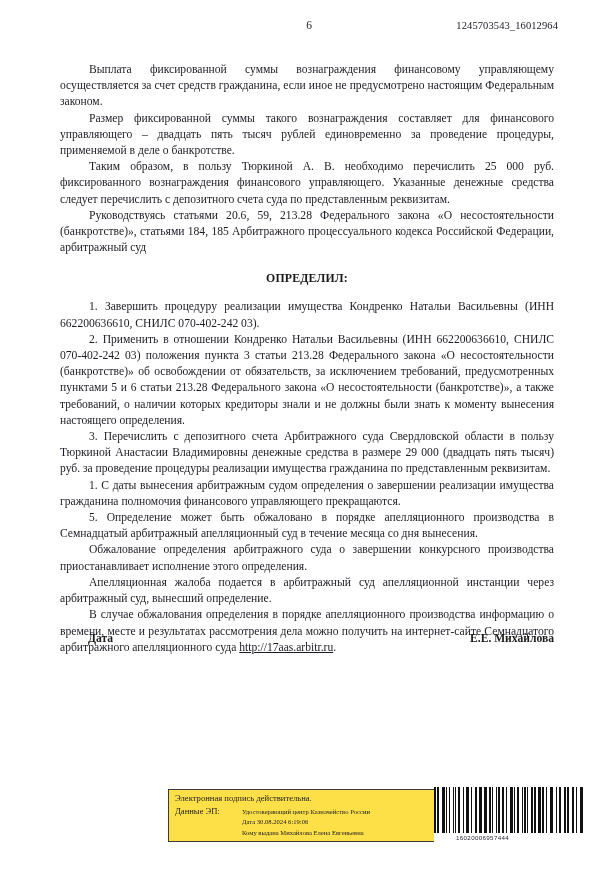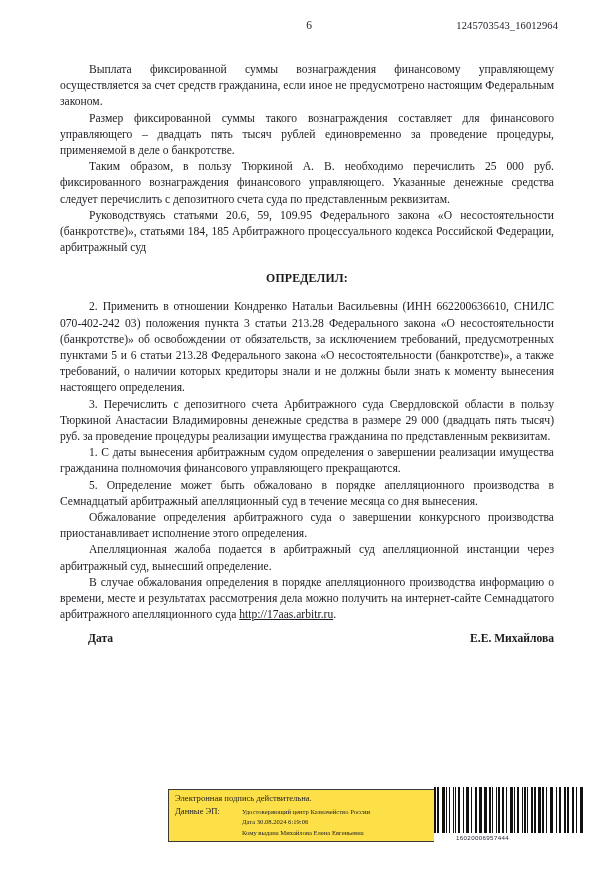--- a/index.html
+++ b/index.html
@@ -174,24 +174,25 @@
   <div class="header">
     <div class="page-number">6</div>
     <div class="doc-id">1245703543_16012964</div>
   </div>
 
   <div class="content">
 
     <p class="para">Выплата фиксированной суммы вознаграждения финансовому управляющему осуществляется за счет средств гражданина, если иное не предусмотрено настоящим Федеральным законом.</p>
     <p class="para">Размер фиксированной суммы такого вознаграждения составляет для финансового управляющего – двадцать пять тысяч рублей единовременно за проведение процедуры, применяемой в деле о банкротстве.</p>
     <p class="para">Таким образом, в пользу Тюркиной А. В. необходимо перечислить 25 000 руб. фиксированного вознаграждения финансового управляющего. Указанные денежные средства следует перечислить с депозитного счета суда по представленным реквизитам.</p>
-    <p class="para">Руководствуясь статьями 20.6, 59, 109.95 Федерального закона «О несостоятельности (банкротстве)», статьями 184, 185 Арбитражного процессуального кодекса Российской Федерации, арбитражный суд</p>
+    <p class="para">Руководствуясь статьями 20.6, 59, 213.28 Федерального закона «О несостоятельности (банкротстве)», статьями 184, 185 Арбитражного процессуального кодекса Российской Федерации, арбитражный суд</p>
 
     <div class="ruling-heading">ОПРЕДЕЛИЛ:</div>
 
+    <p class="para">1. Завершить процедуру реализации имущества Кондренко Натальи Васильевны (ИНН 662200636610, СНИЛС 070-402-242 03).</p>
     <p class="para">2. Применить в отношении Кондренко Натальи Васильевны (ИНН 662200636610, СНИЛС 070-402-242 03) положения пункта 3 статьи 213.28 Федерального закона «О несостоятельности (банкротстве)» об освобождении от обязательств, за исключением требований, предусмотренных пунктами 5 и 6 статьи 213.28 Федерального закона «О несостоятельности (банкротстве)», а также требований, о наличии которых кредиторы знали и не должны были знать к моменту вынесения настоящего определения.</p>
     <p class="para">3. Перечислить с депозитного счета Арбитражного суда Свердловской области в пользу Тюркиной Анастасии Владимировны денежные средства в размере 29 000 (двадцать пять тысяч) руб. за проведение процедуры реализации имущества гражданина по представленным реквизитам.</p>
     <p class="para">1. С даты вынесения арбитражным судом определения о завершении реализации имущества гражданина полномочия финансового управляющего прекращаются.</p>
     <p class="para">5. Определение может быть обжаловано в порядке апелляционного производства в Семнадцатый арбитражный апелляционный суд в течение месяца со дня вынесения.</p>
 
     <p class="para">Обжалование определения арбитражного суда о завершении конкурсного производства приостанавливает исполнение этого определения.</p>
     <p class="para">Апелляционная жалоба подается в арбитражный суд апелляционной инстанции через арбитражный суд, вынесший определение.</p>
 
     <p class="para"><span>В случае обжалования определения в порядке апелляционного производства информацию о времени, месте и результатах рассмотрения дела можно получить на интернет-сайте Семнадцатого арбитражного апелляционного суда </span><a class="url-link" href="#">http://17aas.arbitr.ru</a><span>.</span></p>
 

